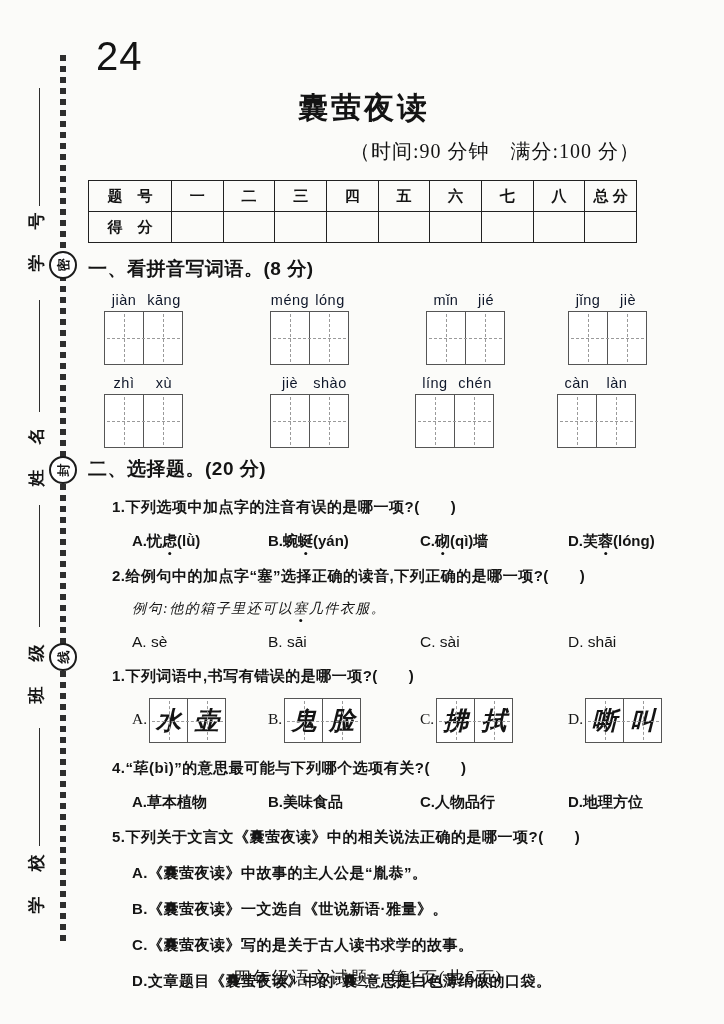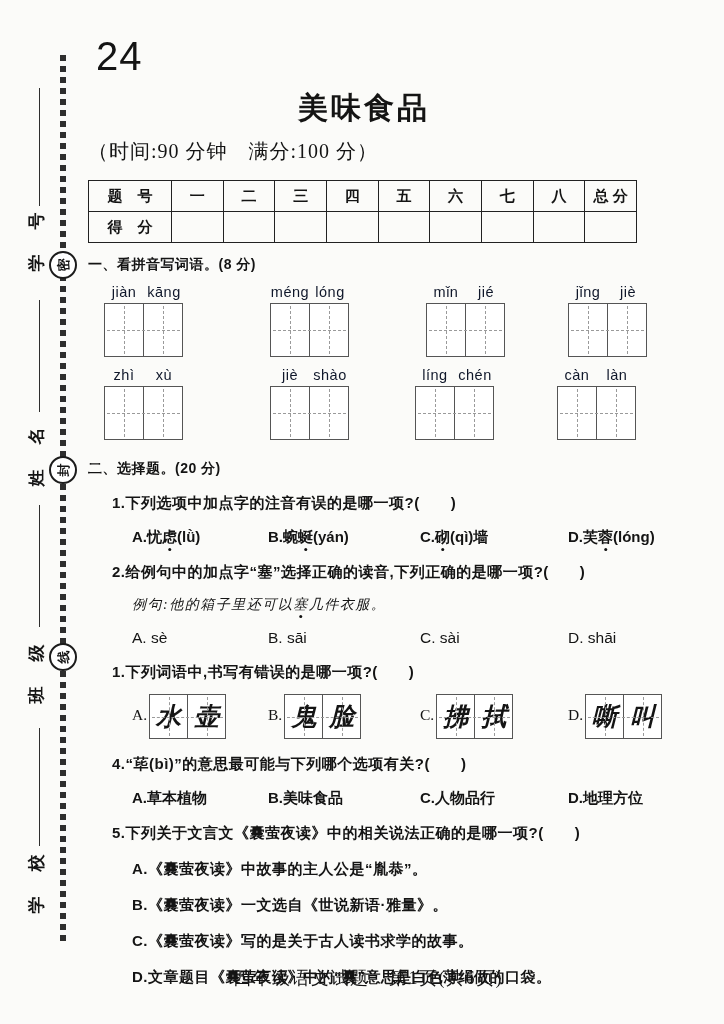--- a/index.html
+++ b/index.html
@@ -26,30 +26,30 @@
     position:absolute;left:49px;width:28px;height:28px;border-radius:50%;
     border:2.5px solid #1c1c1c;background:#fff;display:flex;align-items:center;justify-content:center;
     box-sizing:border-box;z-index:2;
   }
   .seal-stamp span{display:block;transform:rotate(-90deg);font-size:13px;font-weight:700;}
 
   
   .corner-num{position:absolute;left:96px;top:34px;font-size:40px;font-weight:400;letter-spacing:1px;}
   .content{position:absolute;left:88px;top:88px;width:552px;}
   .exam-title{text-align:center;font-size:30px;font-weight:700;letter-spacing:3px;}
-  .exam-subtitle{text-align:left;font-size:20px;margin-top:9px;letter-spacing:1px;}
+  .exam-subtitle{text-align:right;font-size:20px;margin-top:9px;letter-spacing:1px;}
 
   table.score{border-collapse:collapse;margin-top:15px;width:549px;table-layout:fixed;}
   table.score td{
     border:1.5px solid #222;height:30px;text-align:center;
     font-size:15px;font-weight:700;padding:0;margin-top:28px;
   }
   table.score td.first{width:82px;}
 
-  .sec-heading{font-size:14px;font-weight:700;margin-top:13px;letter-spacing:0.5px;}
+  .sec-heading{font-size:19px;font-weight:700;margin-top:13px;letter-spacing:0.5px;}
 
   
   .pin-row{display:flex;margin-top:10px;}
   .pin-group{width:80px;}
   .pin-syllables{display:flex;margin-bottom:3px;}
   .pin-syllables span{width:40px;text-align:center;font-size:14.5px;color:#0f172a;letter-spacing:0.5px;}
   .wgrid{position:relative;display:flex;border:1.6px solid #555;background:#fff;width:79px;box-sizing:border-box;}
   .wcell{position:relative;width:38px;height:52px;}
   .wcell + .wcell{border-left:1.2px solid #555;}
   .wcell::before{content:"";position:absolute;left:50%;top:2px;bottom:2px;border-left:1px dashed #9a9a9a;}
@@ -105,21 +105,21 @@
     <span>封</span>
   </div>
 <div class="seal-stamp" style="top:643px;">
     <span>线</span>
   </div>
 
 <div class="corner-num">24</div>
 
 <div class="content">
 
-  <div class="exam-title song">美味食品</div>
+  <div class="exam-title song">囊萤夜读</div>
   <div class="exam-subtitle song">（时间:90 分钟　满分:100 分）</div>
 
   <table class="score">
     <tbody>
         <tr>
       <td class="first">题　号</td>
       <td>一</td>
       <td>二</td>
       <td>三</td>
       <td>四</td>
@@ -225,21 +225,21 @@
           <span>càn</span>
           <span>làn</span>
         </div>
       <div class="wgrid">
           <div class="wcell"></div>
           <div class="wcell"></div>
         </div>
     </div>
   </div>
 
-  <div class="sec-heading" style="margin-top:20px;">二、选择题。(20 分)</div>
+  <div class="sec-heading" style="margin-top:8px;">二、选择题。(20 分)</div>
 
   <div class="q-stem">1.下列选项中加点字的注音有误的是哪一项?(　　)</div>
   <div class="opt-row">
     <span class="opt"><span>A.</span><span>忧</span><span class="dot-under">虑</span><span>(lǜ)</span></span>
     <span class="opt"><span>B.</span><span>蜿</span><span class="dot-under">蜒</span><span>(yán)</span></span>
     <span class="opt"><span>C.</span><span></span><span class="dot-under">砌</span><span>(qì)墙</span></span>
     <span class="opt"><span>D.</span><span>芙</span><span class="dot-under">蓉</span><span>(lóng)</span></span>
   </div>
 
   <div class="q-stem">2.给例句中的加点字“塞”选择正确的读音,下列正确的是哪一项?(　　)</div>

